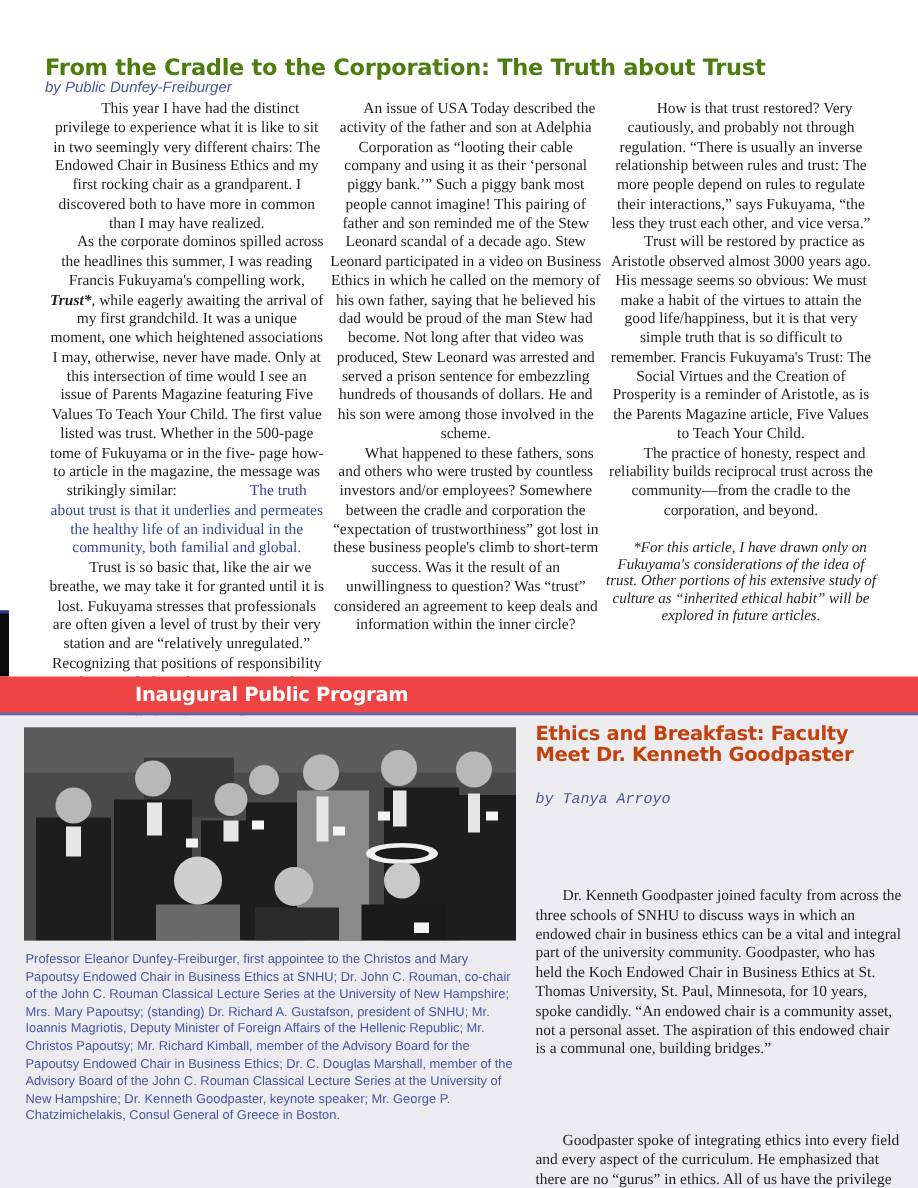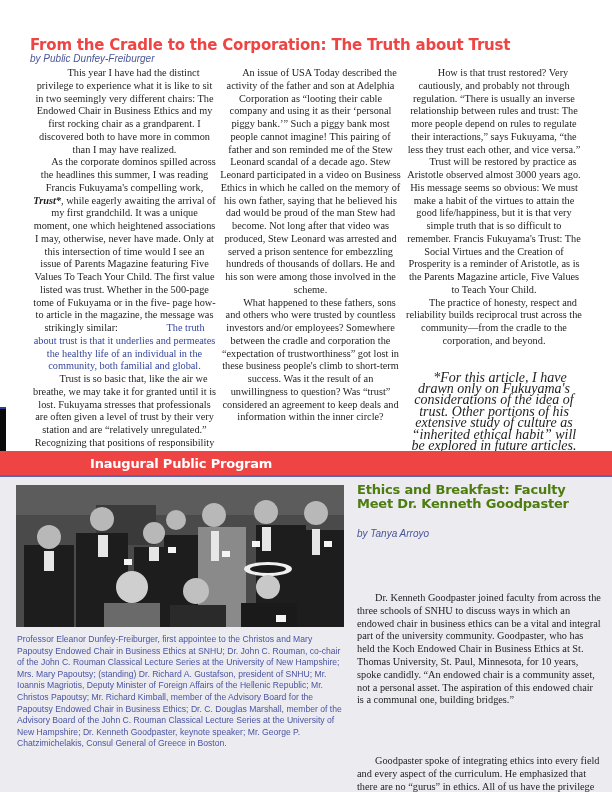--- a/index.html
+++ b/index.html
@@ -3,40 +3,40 @@
   <meta charset="utf-8">
   <style>
     * { margin: 0; padding: 0; box-sizing: border-box; }
     html, body { width: 612px; height: 792px; overflow: hidden; background: #ffffff; }
     body { position: relative; font-family: "Liberation Serif", serif; color: #1e1e1e; }
 
     .top { position: absolute; left: 0; top: 0; width: 612px; height: 451px; background: #ffffff; }
     .title {
       position: absolute; left: 30px; top: 36px;
       font-family: "DejaVu Sans", sans-serif; font-weight: bold;
-      font-size: 15px; letter-spacing: -0.2px; color: #ef4444; white-space: nowrap;
+      font-size: 15px; letter-spacing: -0.2px; color: #4d7c0f; white-space: nowrap;
     }
     .byline {
       position: absolute; left: 30px; top: 53px;
       font-family: "Liberation Sans", sans-serif; font-style: italic;
       font-size: 10px; color: #4a5599;
     }
     .col {
       position: absolute; top: 67px;
       font-size: 10.3px; line-height: 12.75px; text-align: center;
     }
     .col p { text-indent: 18px; }
     .col1 { left: 33px; width: 183px; }
     .col2 { left: 219px; width: 183px; }
     .col3 { left: 404px; width: 180px; }
     .em { }
     .strong-em { font-style: italic; font-weight: bold; }
     .hl { color: #34469a; margin-left: 46px; }
     .footnote {
-      margin-top: 24px; font-style: italic; font-size: 14px; line-height: 11.4px;
+      margin-top: 12px; font-style: italic; font-size: 10px; line-height: 11.4px;
     }
     .footnote p { text-indent: 12px; }
 
     .black-tab { position: absolute; left: 0; top: 407px; width: 6px; height: 44px; background: #0a0a0a; border-top: 2px solid #2b3d96; }
 
     .banner {
       position: absolute; left: 0; top: 451px; width: 612px; height: 26px;
       background: #ef4444; border-bottom: 2px solid #5a66a8;
     }
     .banner-title {
@@ -56,25 +56,25 @@
 
     .caption {
       position: absolute; left: 17px; top: 634px; width: 330px;
       font-family: "Liberation Sans", sans-serif; 
       font-size: 8.6px; line-height: 11.6px; color: #4a54a2;
     }
 
     .art2-title {
       position: absolute; left: 357px; top: 483px; width: 240px;
       font-family: "DejaVu Sans", sans-serif; font-weight: bold;
-      font-size: 13px; line-height: 14px; color: #4d7c0f; letter-spacing: -0.2px;
+      font-size: 13px; line-height: 14px; color: #c2410c; letter-spacing: -0.2px;
     }
     .art2-byline {
       position: absolute; left: 357px; top: 528px;
-      font-family: Liberation Sans, sans-serif; font-style: italic;
+      font-family: Liberation Mono, monospace; font-style: italic;
       font-size: 10px; color: #4a5599;
     }
     .art2-body {
       position: absolute; left: 357px; top: 544px; width: 245px;
       font-size: 10.3px; line-height: 12.8px;
     }
     .art2-body p { text-indent: 18px; margin-top: 48px; }
   </style>
 </head>
 <body>

